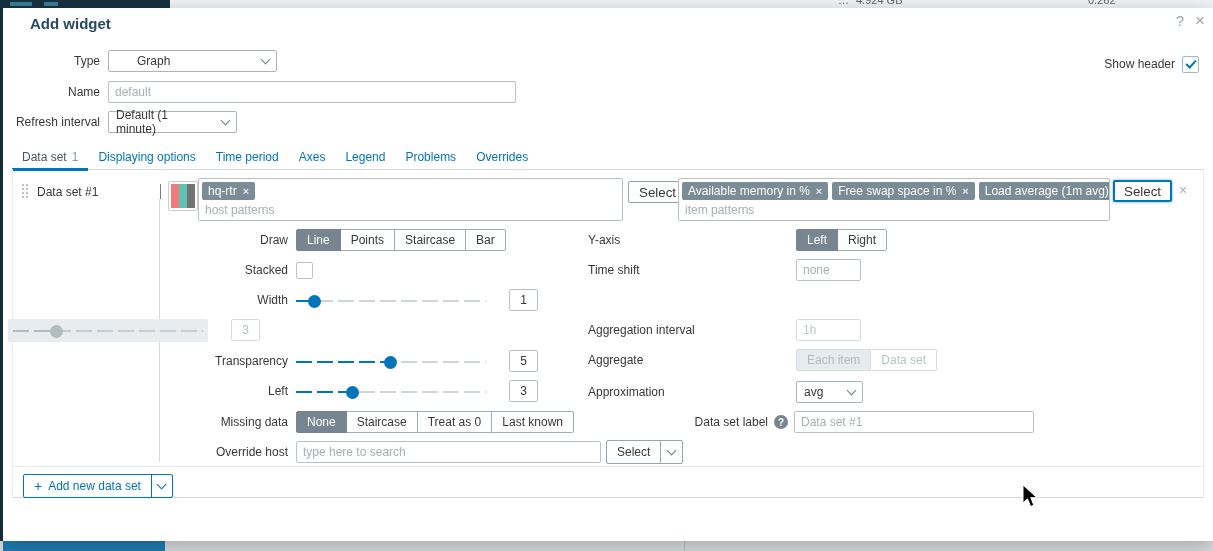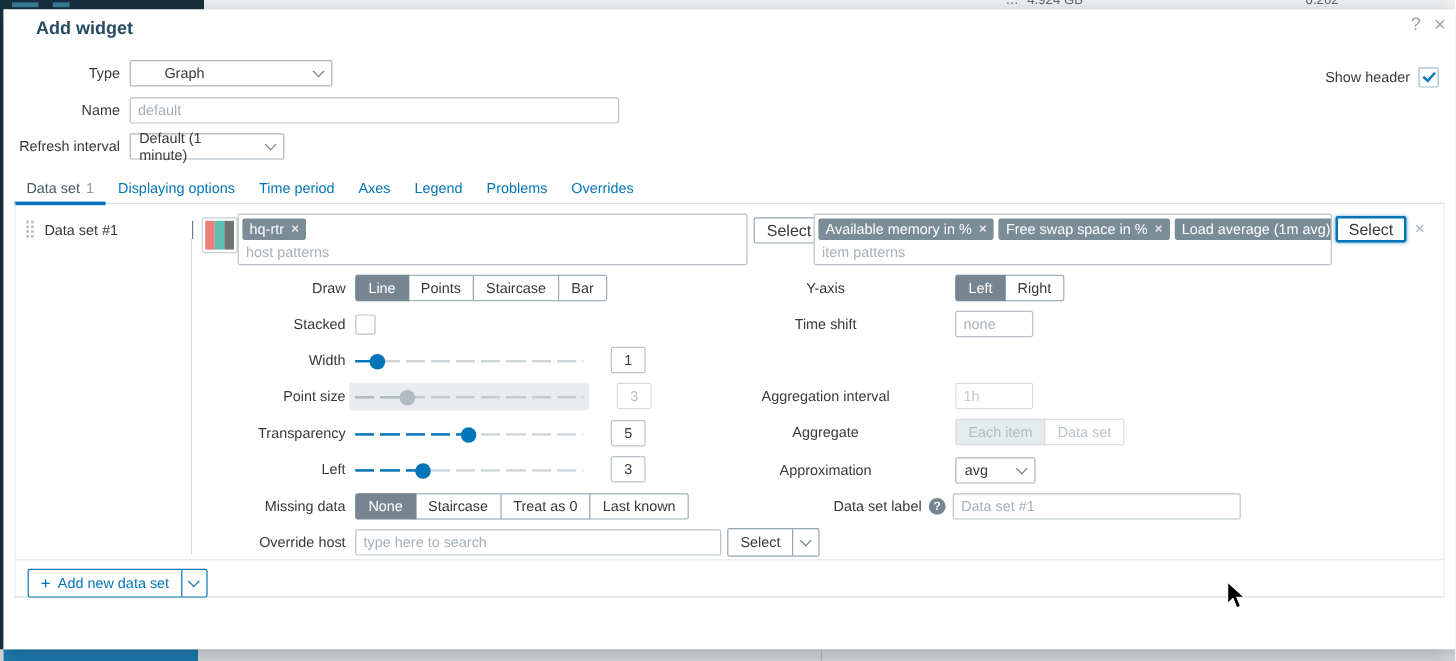--- a/index.html
+++ b/index.html
@@ -19,21 +19,21 @@
   
   .dialog{position:absolute;left:3px;top:8px;width:1210px;height:533px;background:#fff;
     box-shadow:0 4px 20px rgba(0,0,0,.25);}
   .dlg-title{position:absolute;left:27px;top:7px;font-size:15px;font-weight:bold;color:#274a63;}
   .dlg-help{position:absolute;right:29px;top:4px;font-size:15px;color:#9aa4aa;cursor:pointer;}
   .dlg-close{position:absolute;right:8px;top:3px;font-size:17px;color:#9aa4aa;cursor:pointer;}
 
   .lbl{color:#383838;white-space:nowrap;}
   .frow{position:absolute;display:flex;align-items:center;height:22px;}
   .lab-l{width:275px;text-align:right;flex:none;}
-  .lab-r{width:200px;text-align:center;flex:none;}
+  .lab-r{width:200px;text-align:left;flex:none;}
   .gap8{margin-right:8px;}
 
   .inp{height:20px;border:1px solid #b8c2c8;border-radius:2px;background:#fff;
     display:flex;align-items:center;padding:0 6px;color:#383838;}
   .inp .ph{color:#a6b0b6;}
   .inp.disabled{border-color:#d6dcdf;color:#b5bfc4;}
   .inp.disabled .ph{color:#c0c8cc;}
 
   .sel{height:20px;border:1px solid #aab5bb;border-radius:2px;background:#fff;
     display:flex;align-items:center;justify-content:space-between;padding:0 7px;cursor:pointer;}
@@ -269,21 +269,20 @@
         <div class="slider">
           <div class="track"></div>
           <div class="fill" style="width: 10%;">
             <div class="thumb"></div>
           </div>
         </div>
         <div class="numbox" style="margin-left:23px;">1</div>
       </div>
 
       <div class="frow" style="left:0;top:150px;">
-        <span class="lbl lab-l gap8">Point size</span>
         <div class="slider-panel">
           <div class="slider disabled">
             <div class="track"></div>
             <div class="fill" style="width: 23%;">
               <div class="thumb"></div>
             </div>
           </div>
         </div>
         <div class="numbox disabled" style="margin-left:23px;">3</div>
       </div>

